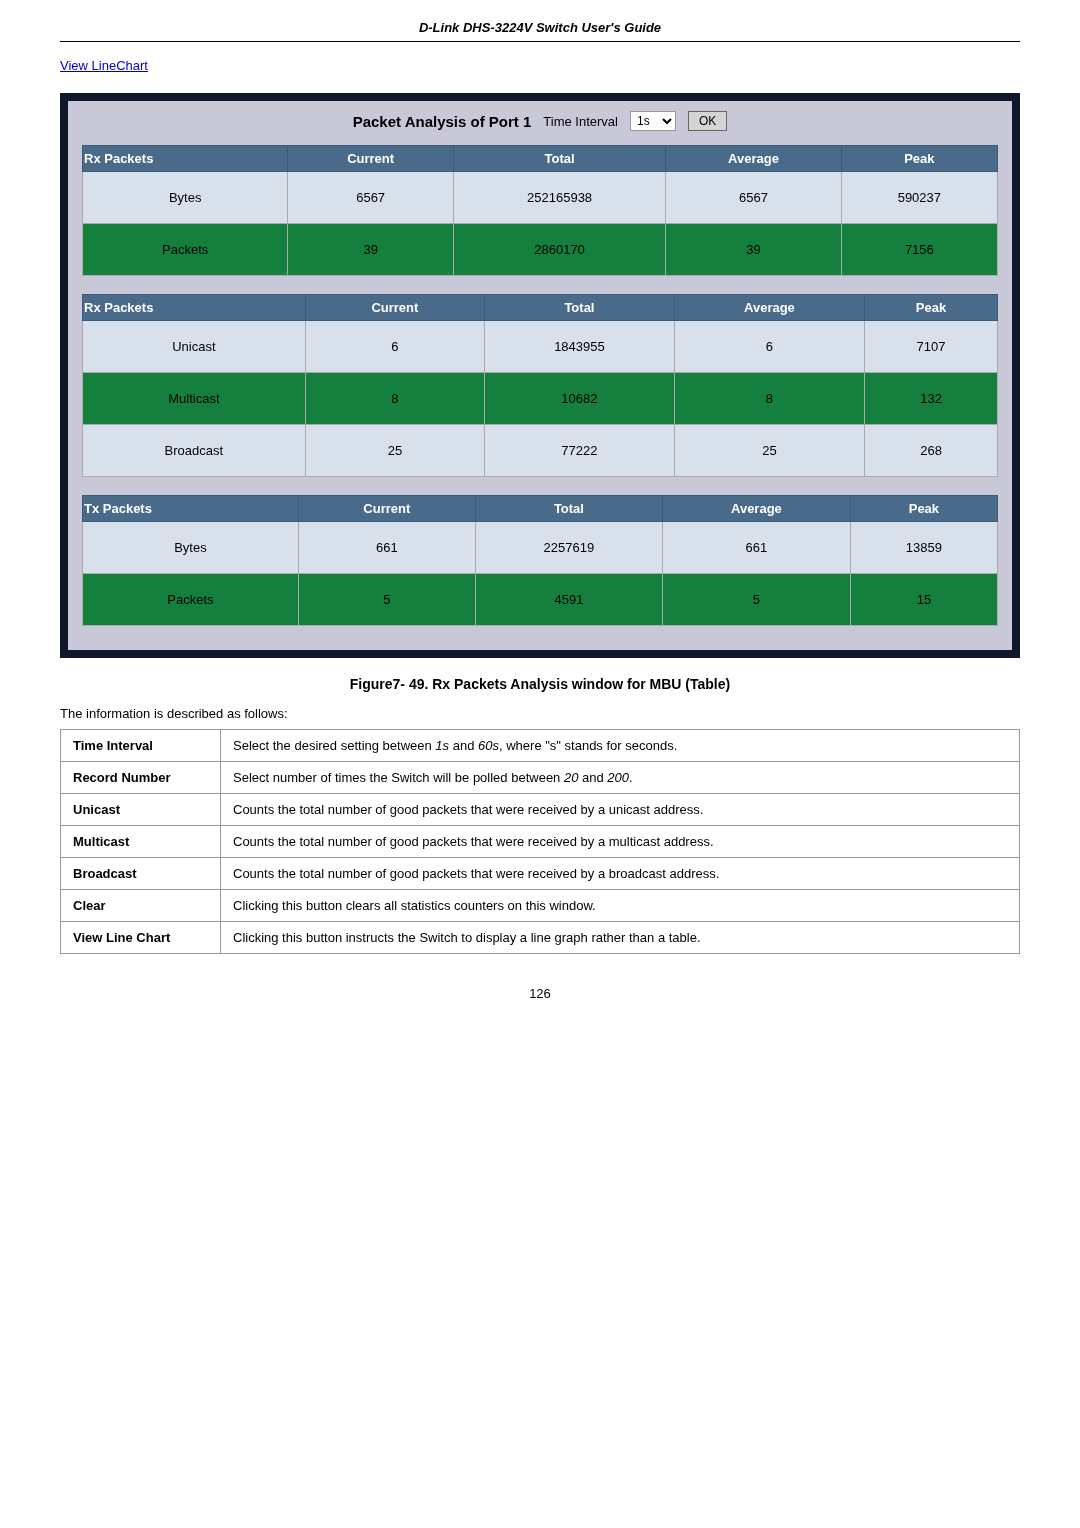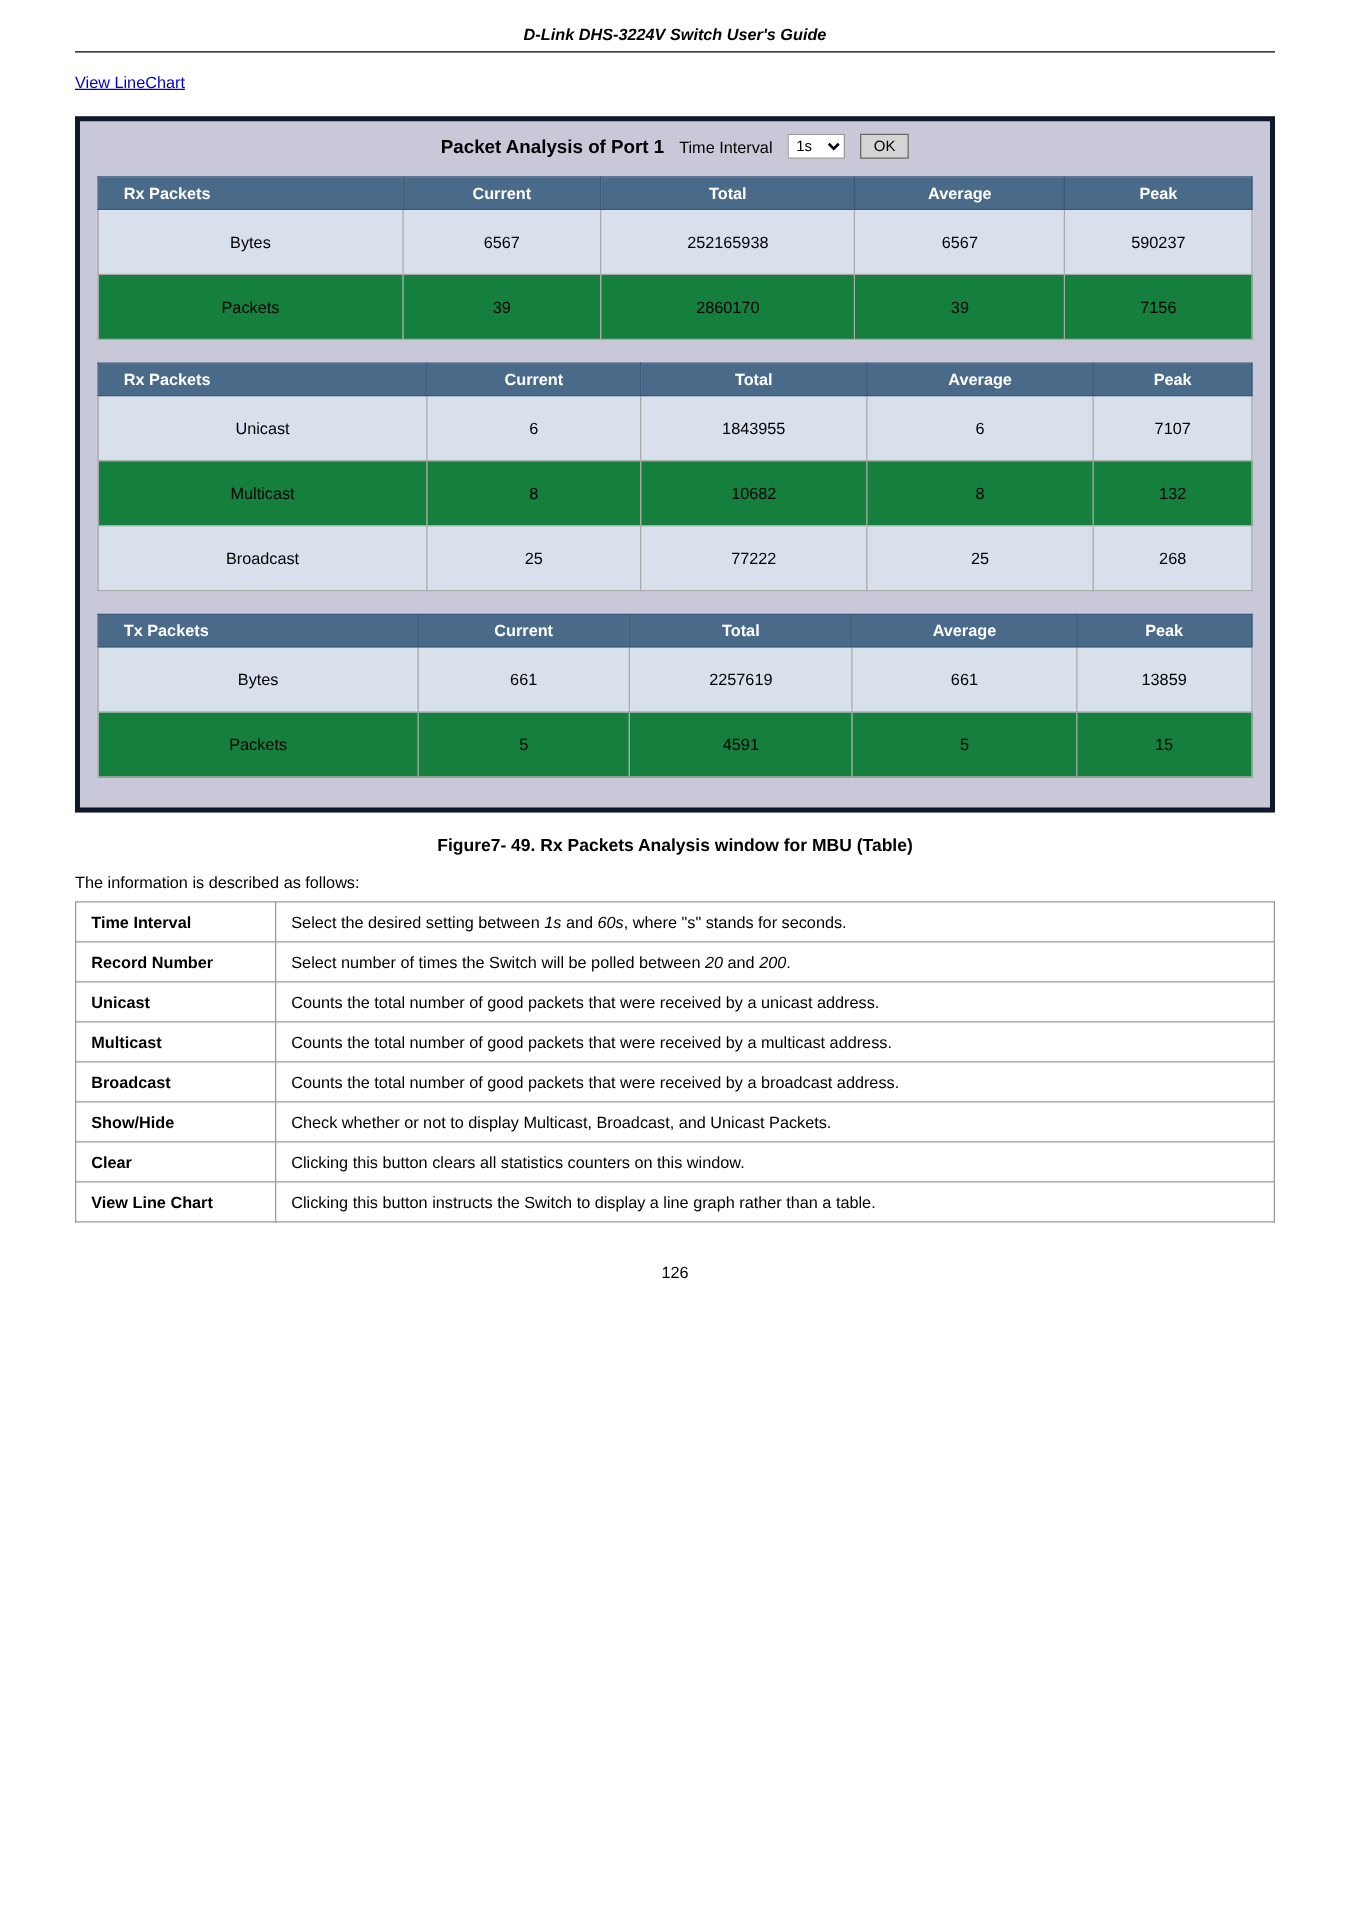--- a/index.html
+++ b/index.html
@@ -26,21 +26,21 @@
     .view-linechart-link {
       color: #0000cc;
       text-decoration: underline;
       font-size: 13px;
       display: inline-block;
       margin-bottom: 20px;
       cursor: pointer;
     }
 
     .panel {
-      border: 4px solid #0f172a;
+      border: 8px solid #0f172a;
       background: #c8c8d8;
       padding: 10px 14px 14px 14px;
       margin-bottom: 18px;
     }
 
     .panel-header {
       display: flex;
       align-items: center;
       justify-content: center;
       gap: 12px;
@@ -88,21 +88,21 @@
       color: #fff;
       padding: 5px 8px;
       text-align: center;
       font-weight: bold;
       font-size: 13px;
       border: 1px solid #3a5a7a;
     }
 
     .data-table .header-left {
       text-align: left;
-      padding-left: 20px;
+      padding-left: 1px;
     }
 
     .data-table td {
       padding: 18px 8px;
       text-align: center;
       font-size: 13px;
       border: 1px solid #aaa;
     }
 
     .data-table tr.row-data-odd td {
@@ -314,24 +314,20 @@
     </tr>
     <tr>
       <td>Multicast</td>
       <td>Counts the total number of good packets that were received by a multicast address.</td>
     </tr>
     <tr>
       <td>Broadcast</td>
       <td>Counts the total number of good packets that were received by a broadcast address.</td>
     </tr>
     <tr>
-      <td>Show/Hide</td>
-      <td>Check whether or not to display Multicast, Broadcast, and Unicast Packets.</td>
-    </tr>
-    <tr>
       <td>Clear</td>
       <td>Clicking this button clears all statistics counters on this window.</td>
     </tr>
     <tr>
       <td>View Line Chart</td>
       <td>Clicking this button instructs the Switch to display a line graph rather than a table.</td>
     </tr>
   </tbody>
 </table>
 

